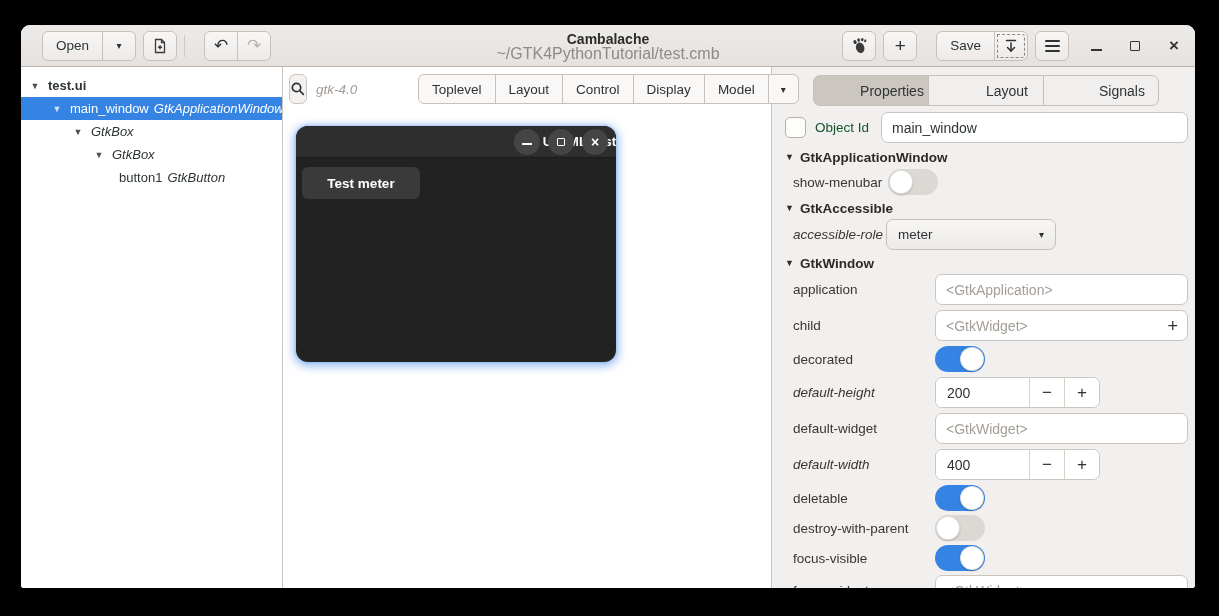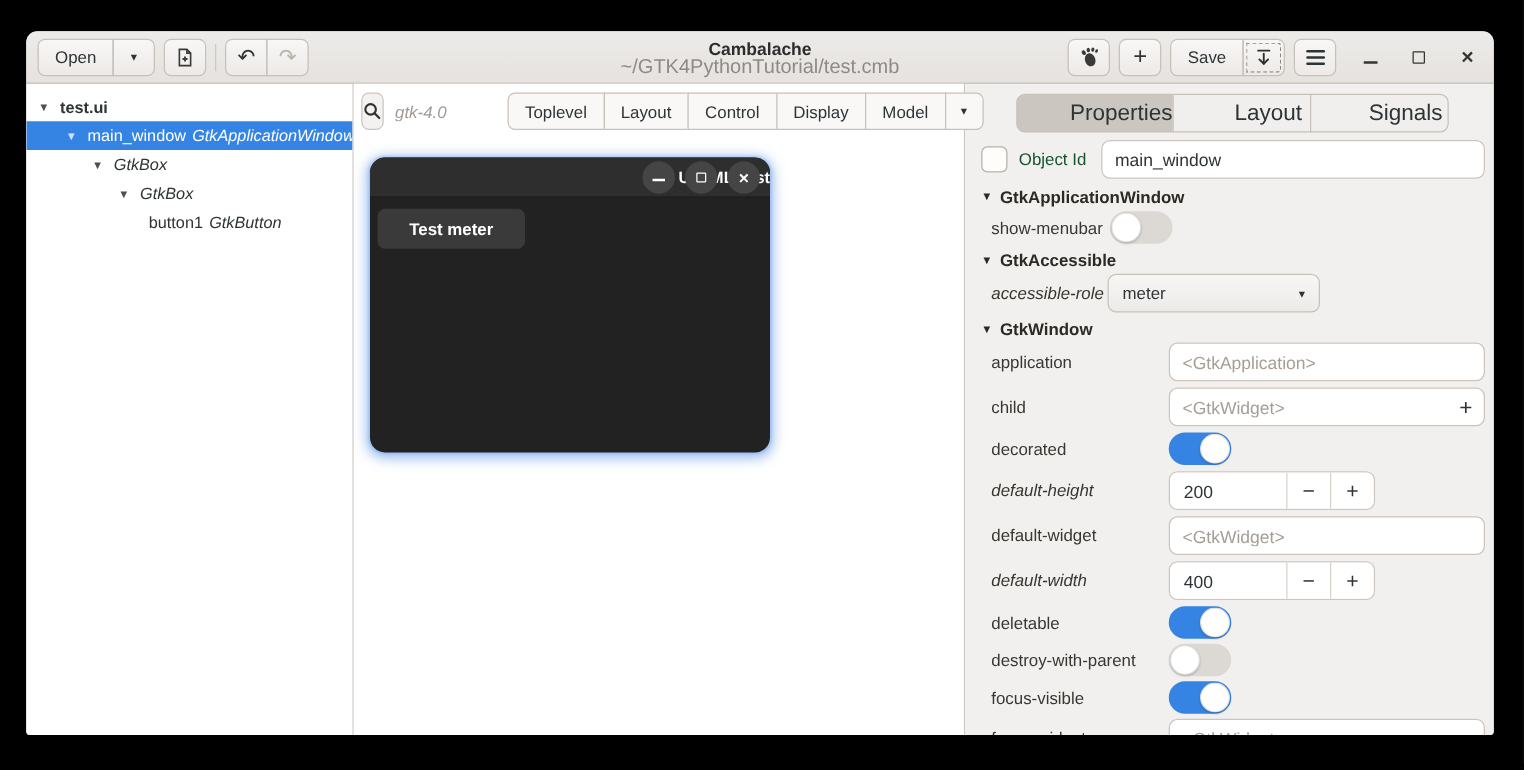--- a/index.html
+++ b/index.html
@@ -13,21 +13,21 @@
   .headerbar { height:42px; flex:0 0 42px; background:linear-gradient(#edebe9,#e5e2df);
     border-bottom:1px solid #bcb5ae; display:flex; align-items:center; padding:0 9px; position:relative; }
   .hb-left, .hb-right { display:flex; align-items:center; gap:7px; z-index:2; }
   .hb-right { margin-left:auto; }
   .btn { height:30px; display:inline-flex; align-items:center; justify-content:center;
     background:linear-gradient(#f8f7f6,#edeae7); border:1px solid #c8c1ba; border-radius:6px;
     font-size:13.5px; color:#2e3436; padding:0 13px; cursor:pointer; }
   .icon-btn { padding:0; width:34px; }
   .linked { display:flex; }
   .linked .btn { border-radius:0; margin-left:-1px; }
-  .linked .btn:first-child { border-radius:6px 0 0 6px; margin-left:0; }
+  .linked .btn:first-child { border-radius:6px 0 0 6px; margin-left:12px; }
   .linked .btn:last-child { border-radius:0 6px 6px 0; }
   .caret { font-size:10px; color:#2e3436; }
   .hb-sep { width:1px; height:22px; background:#cfc9c3; }
   .disabled { color:#b9b3ac; }
   .undo-glyph,.redo-glyph { font-size:17px; line-height:1; }
   .hb-title { position:absolute; left:0; right:0; text-align:center; pointer-events:none; z-index:1; }
   .hb-title .t { font-size:14px; font-weight:bold; color:#2d2d2d; line-height:16px; }
   .hb-title .s { font-size:16px; color:#8f8a84; line-height:13px; }
   .focus-dashed { outline:1px dashed #8d867e; outline-offset:-4px; }
   .hamburger { display:flex; flex-direction:column; gap:3px; }
@@ -77,21 +77,21 @@
   .pw-close { font-size:14px; font-weight:bold; line-height:1; }
   .test-button { position:absolute; left:6px; top:41px; width:118px; height:32px;
     background:#3a3a3a; border-radius:6px; color:#fff; font-weight:bold; font-size:13.5px;
     display:flex; align-items:center; justify-content:center; cursor:pointer; }
 
   
   .panel { width:424px; flex:0 0 424px; background:#f2f0ee; border-left:1px solid #ccc6c0;
     padding:7px 7px 0 13px; overflow:hidden; font-size:13.5px; color:#37332f; }
   .tabs { display:flex; margin:1px 29px 0 28px; height:31px; }
   .tab { flex:1; display:flex; align-items:center; justify-content:center;
-    background:#f1efed; border:1px solid #c6c0ba; margin-left:-1px; font-size:18px;
+    background:#f1efed; border:1px solid #c6c0ba; margin-left:-1px; font-size:14px;
     color:#2e3436; cursor:pointer;padding-left:42px; }
   .tab:first-child { border-radius:7px 0 0 7px; margin-left:0; }
   .tab:last-child { border-radius:0 7px 7px 0; }
   .tab.active { background:#ccc6c1; }
   .objid { display:flex; align-items:center; gap:9px; margin-top:6px; height:31px; }
   .checkbox { width:21px; height:21px; background:#fdfdfc; border:1px solid #b7b0a9;
     border-radius:5px; flex:0 0 21px; cursor:pointer; }
   .objid label { color:#14532d; }
   .entry { height:31px; background:#fff; border:1px solid #ccc5bf; border-radius:7px;
     padding:0 10px; font-size:14px; color:#2e3436; width:100%; outline:none; }

